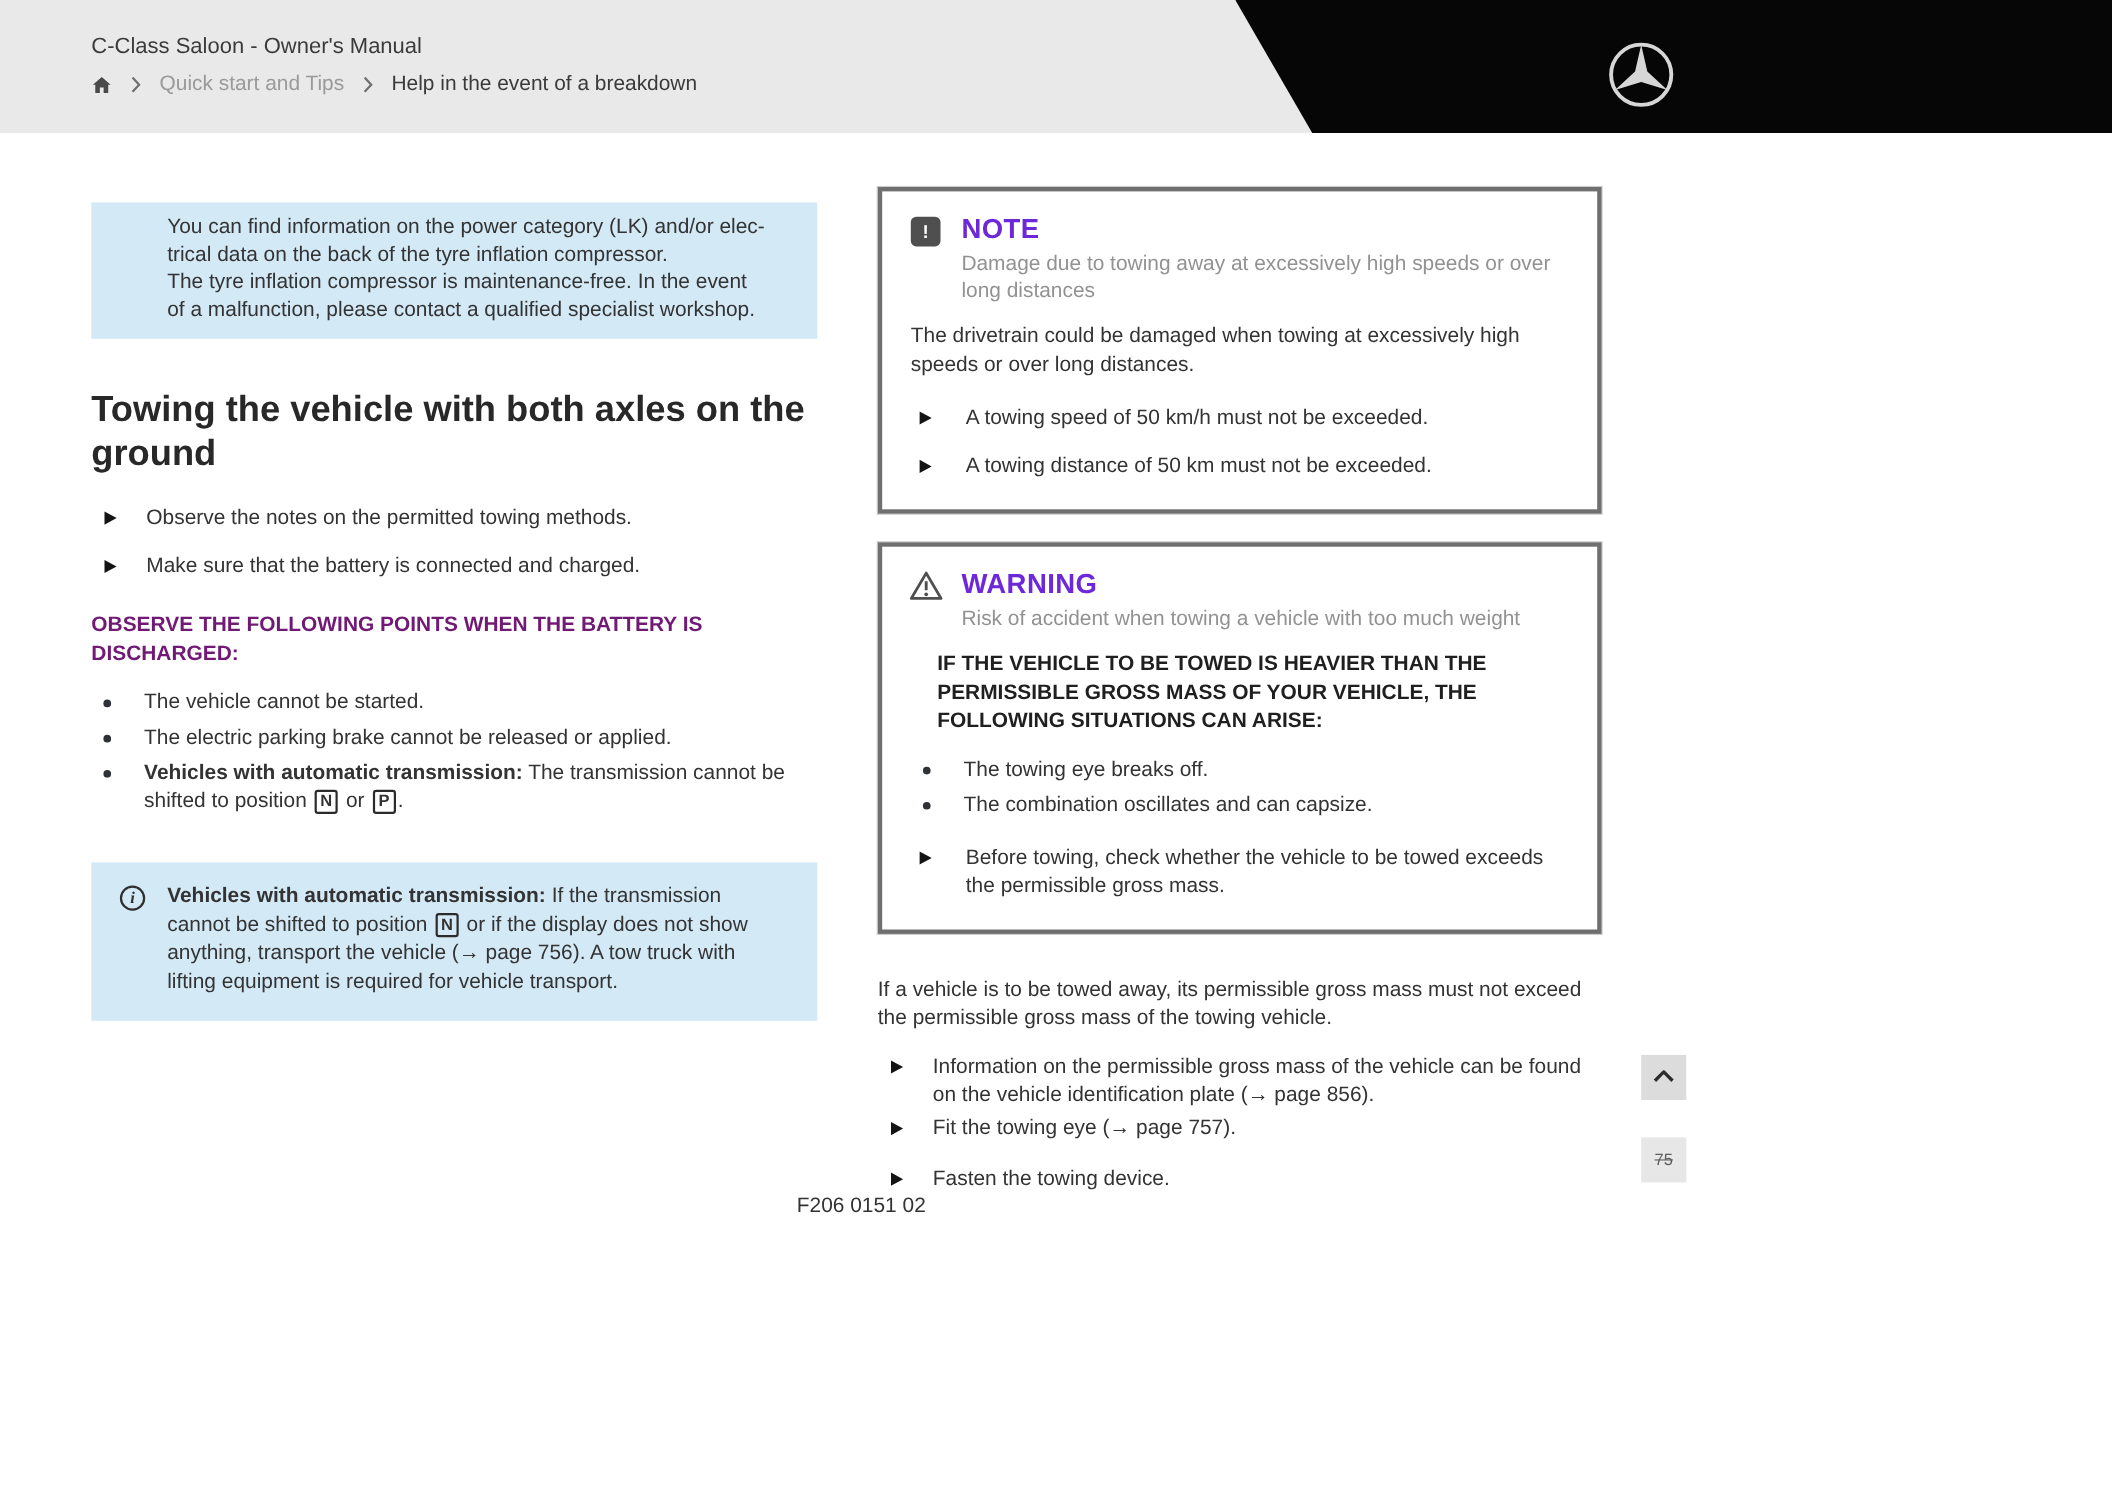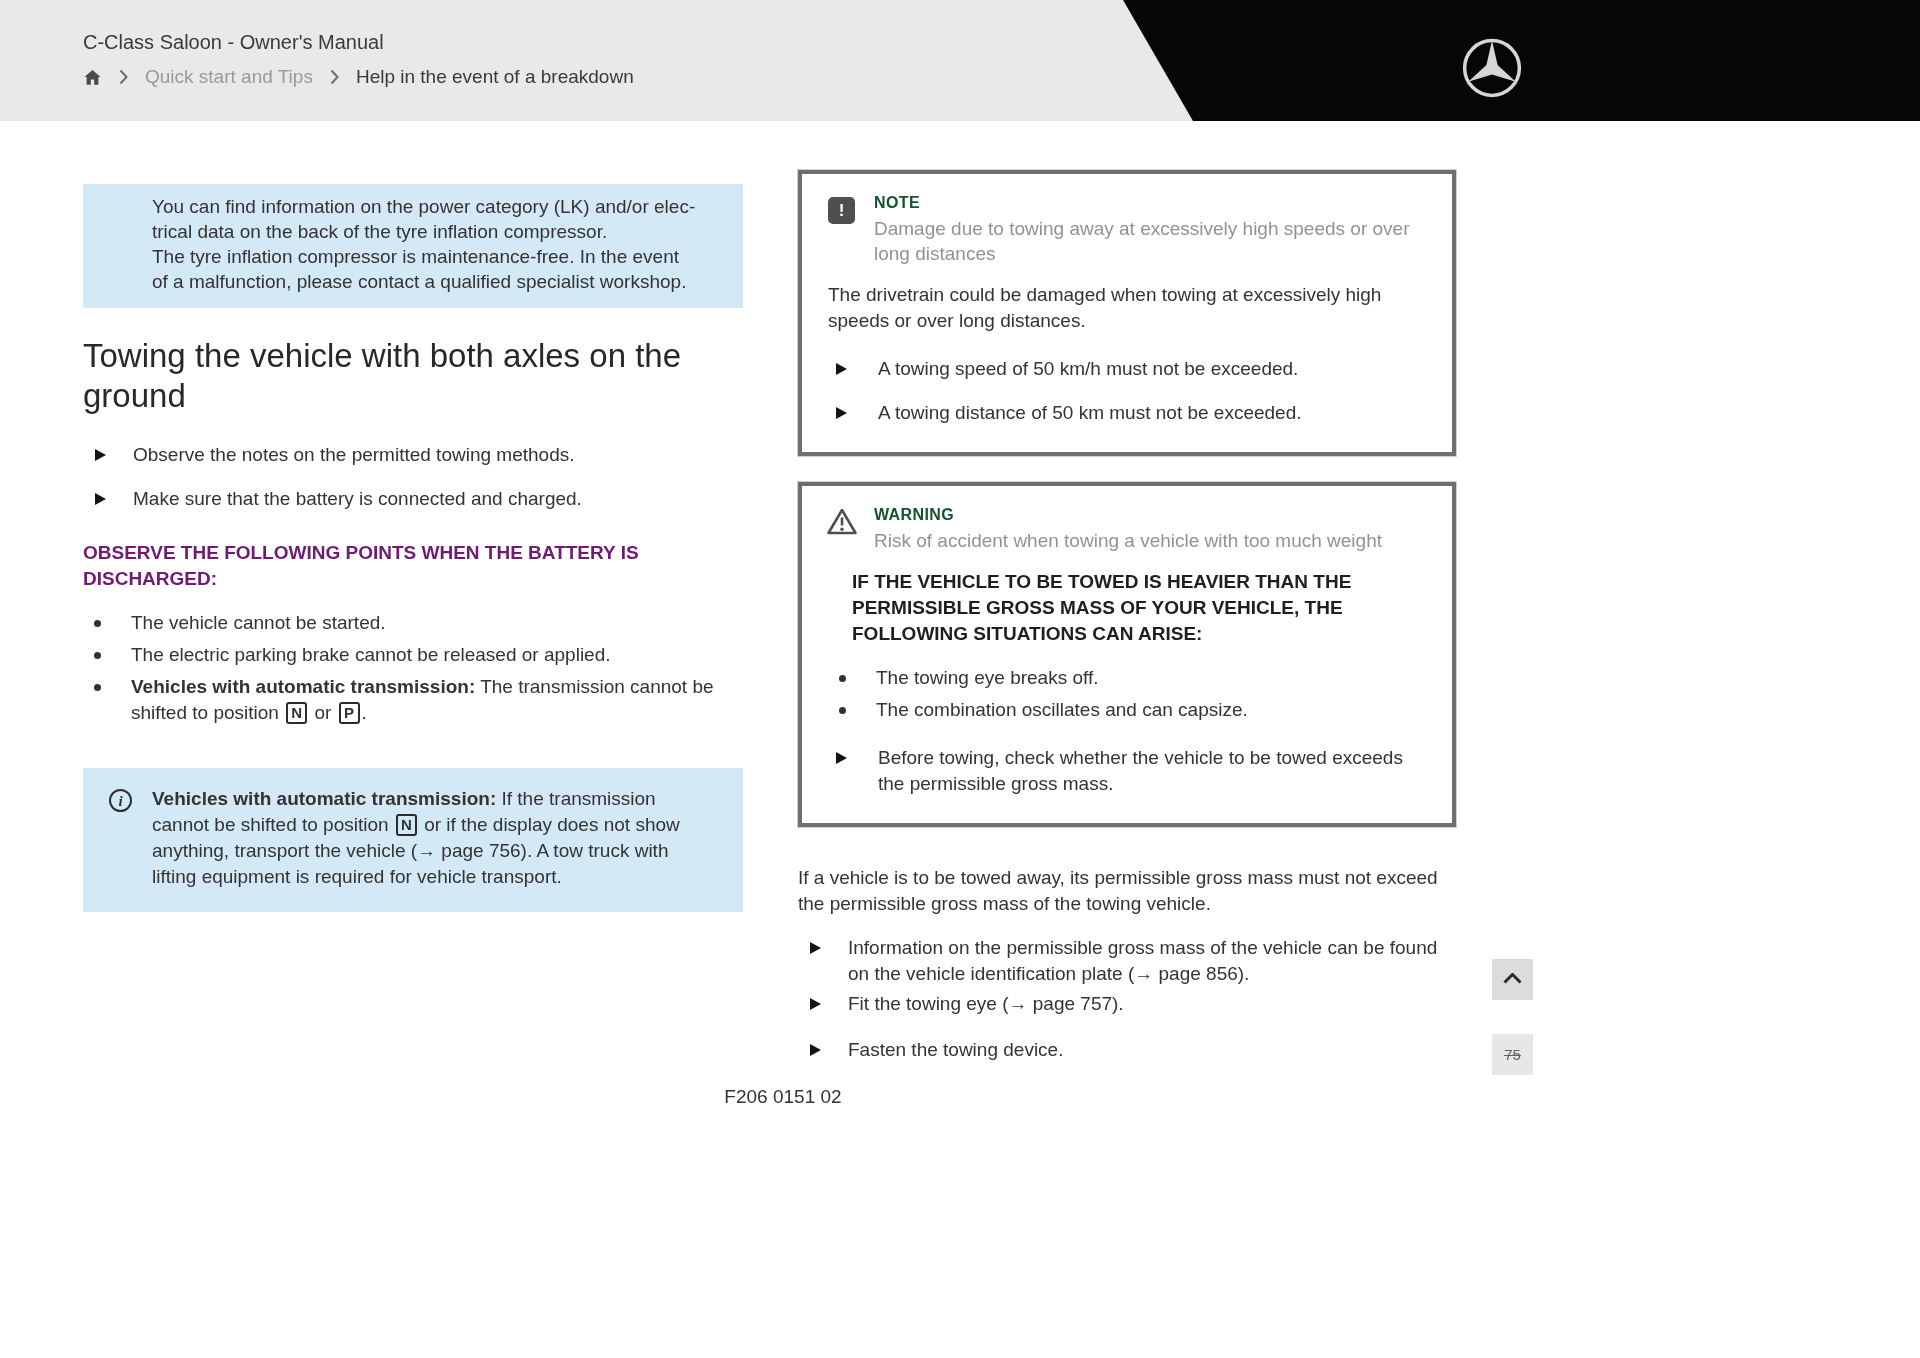--- a/index.html
+++ b/index.html
@@ -24,21 +24,21 @@
   .col-right { position:absolute; left:798px; top:170px; width:658px; font-size:19px; }
 
   
   .info-box { background:#d3e9f6; padding:10px 40px 14px 69px; line-height:25px; white-space:pre-line; }
   .info-box2 { position:relative; background:#d3e9f6; margin-top:42px; padding:18px 46px 22px 69px; line-height:26px; }
   .info-icon { position:absolute; left:26px; top:21px; width:23px; height:23px; border:2px solid #2f2f2f; border-radius:50%;
                display:flex; align-items:center; justify-content:center;
                font-family:"Liberation Serif", serif; font-style:italic; font-weight:700; font-size:15px; color:#2f2f2f; }
 
   
-  .section-title { margin-top:28px; font-size:33px; line-height:40px; font-weight:400; color:#282828; }
+  .section-title { margin-top:44px; font-size:33px; line-height:40px; font-weight:700; color:#282828; }
   .subheading { margin-top:28px; font-size:19px; font-weight:700; line-height:26px; color:#701a75; }
   .b { font-weight:700;text-align:right; }
 
   
   .step { position:relative; padding-left:50px; line-height:26px; margin-top:18px; }
   .step-first { margin-top:26px; }
   .arrow { position:absolute; left:12px; top:7px; width:0; height:0;
            border-left:11px solid #141414; border-top:6px solid transparent; border-bottom:6px solid transparent; }
 
   
@@ -51,21 +51,21 @@
   .key { display:inline-block; min-width:21px; padding:0 3px; border:2px solid #2b2b2b; border-radius:3px;
          font-size:15px; line-height:18px; font-weight:700; text-align:center; vertical-align:1px; margin:0 2px; }
 
   
   .alert { border:4px solid #6f6f6f; box-shadow:0 0 0 1px #cdcdcd; padding:20px 26px 26px 26px; background:#fff; }
   .alert-warning { margin-top:26px; }
   .alert-head { position:relative; padding-left:46px; }
   .note-icon { position:absolute; left:0; top:3px; width:27px; height:27px; background:#4f4f4f; border-radius:5px;
                color:#fff; font-weight:700; font-size:17px; display:flex; align-items:center; justify-content:center; }
   .warn-icon { position:absolute; left:-2px; top:1px; }
-  .alert-title { font-size:16px; font-weight:700; color:#14532d; letter-spacing:0.4px; }
+  .alert-title { font-size:25px; font-weight:700; color:#6d28d9; letter-spacing:0.4px; }
   .alert-sub { margin-top:4px; font-size:19px; line-height:25px; color:#929292; }
   .alert-body { margin-top:16px; line-height:26px; }
   .alert .step { padding-left:50px; margin-top:18px; }
   .alert .step .arrow { left:8px; }
   .alert .step-first { margin-top:22px; }
   .alert-em { margin-top:16px; font-weight:700; line-height:26px; color:#1f1f1f;margin-left:24px; }
   .alert .bullets { margin-top:18px; }
 
   .para { margin-top:38px; line-height:26px; }
   .m18 { margin-top:18px; } .m4 { margin-top:4px; } .m20 { margin-top:20px; }

